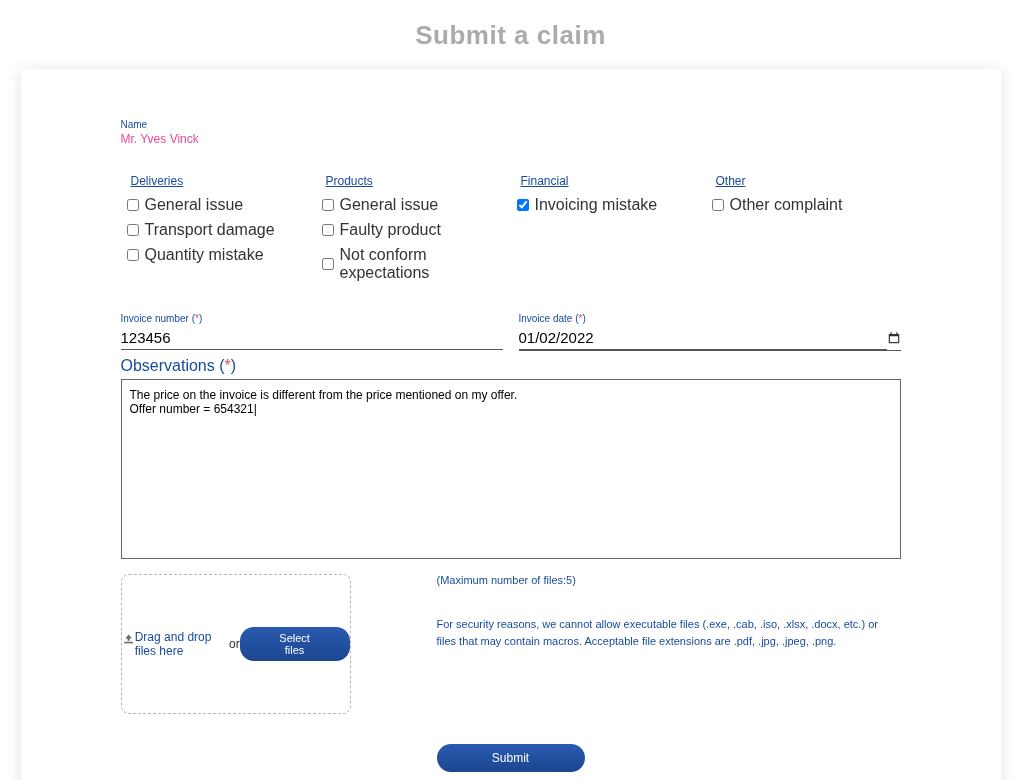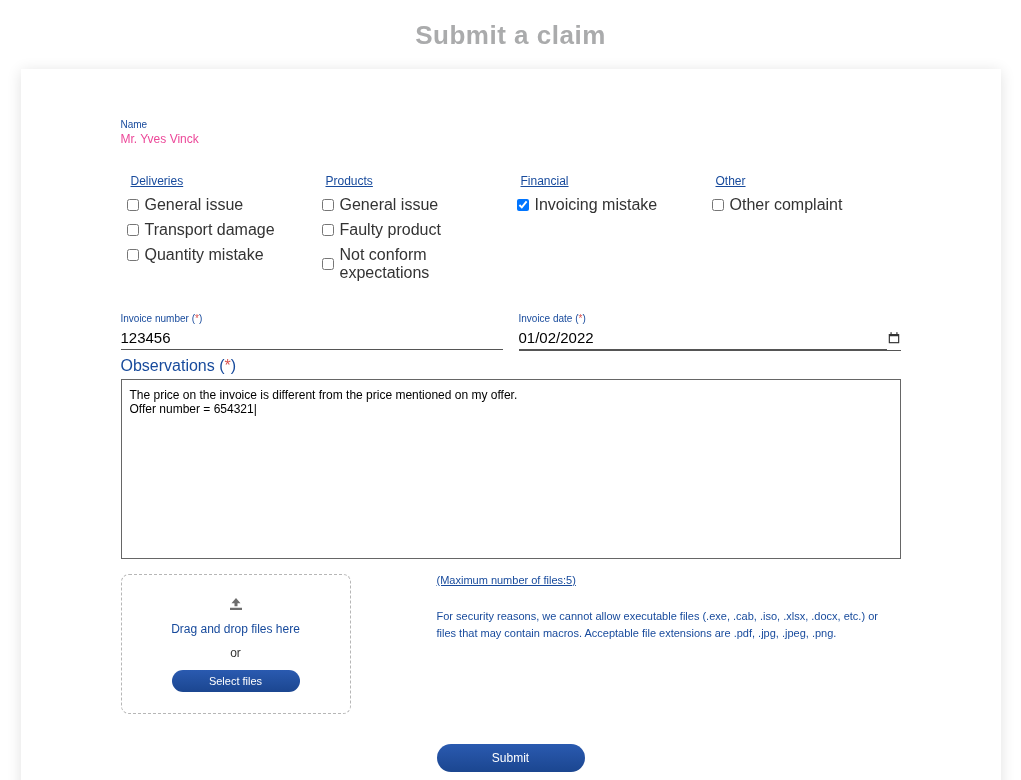--- a/index.html
+++ b/index.html
@@ -119,21 +119,21 @@
     display: flex;
     gap: 86px;
     margin-top: 12px;
   }
   .dropzone {
     width: 230px;
     height: 140px;
     border: 1px dashed #b6b6b6;
     border-radius: 8px;
     display: flex;
-    flex-direction: column;
+    flex-direction: row;
     align-items: center;
     justify-content: center;
     color: #174a9c;
     font-size: 12px;
   }
   .upload-icon {
     width: 18px; height: 16px;
     margin-bottom: 10px;
     fill: #6d6d6d;
   }
@@ -143,21 +143,21 @@
     color: #fff;
     border: none;
     border-radius: 14px;
     padding: 5px 30px;
     font-size: 11px;
     cursor: pointer;
   }
   .btn.select { width: 128px; }
   .btn.submit { width: 148px; padding: 7px 30px; font-size: 12px; border-radius: 16px; }
   .file-info { flex: 1; font-size: 11px; color: #174a9c; }
-  .file-info .max { margin-bottom: 22px; text-decoration: underline; }
+  .file-info .max { margin-bottom: 30px; }
   .file-info .sec { line-height: 1.5; }
   .submit-row {
     text-align: center;
     margin-top: 30px;
   }
 </style>
 </head>
 <body>
 
 <div class="page-title">Submit a claim</div>

